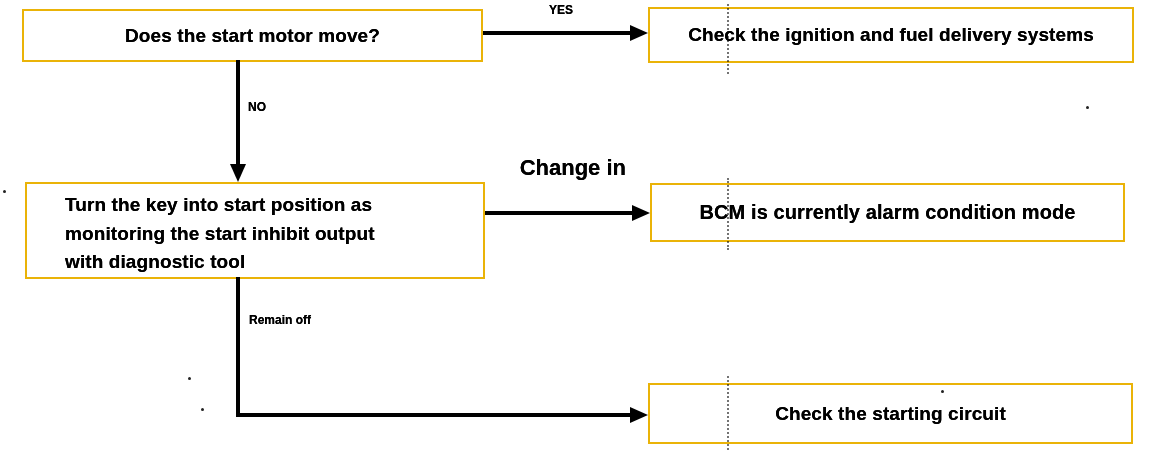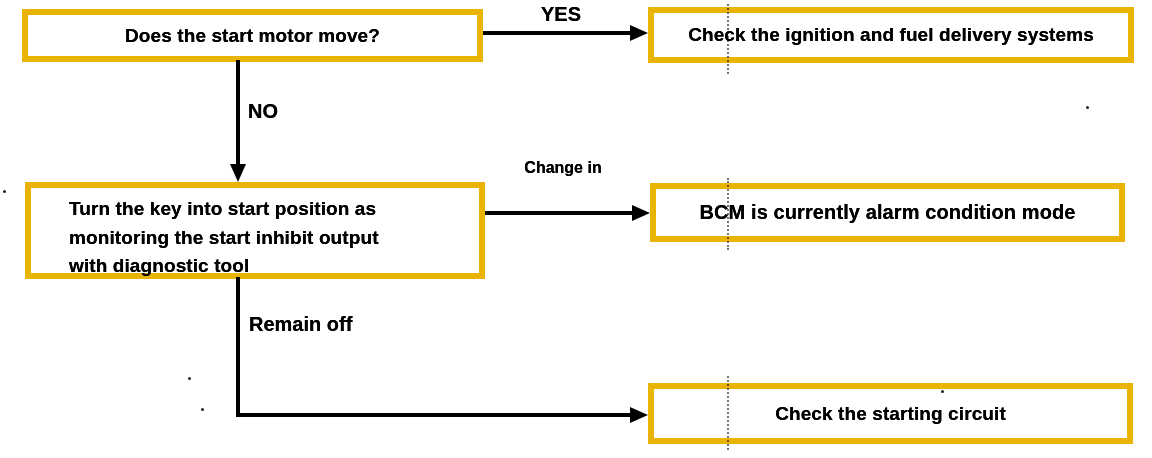--- a/index.html
+++ b/index.html
@@ -8,21 +8,21 @@
     width: 1152px;
     height: 458px;
     background: #ffffff;
     font-family: "Liberation Sans", "DejaVu Sans", sans-serif;
     color: #000;
     overflow: hidden;
   }
   .node {
     position: absolute;
     box-sizing: border-box;
-    border: 6px solid #eab308;
+    border: 2px solid #eab308;
     background: #fff;
     display: flex;
     align-items: center;
     justify-content: center;
     font-weight: bold;
     font-size: 19px;
     letter-spacing: 0.1px;
     text-shadow: 0 0 0.6px #000;
     text-align: center;
   }
@@ -30,28 +30,28 @@
     justify-content: flex-start;
     align-items: flex-start;
     flex-direction: column;
     text-align: left;
     padding: 7px 10px 0 38px;
     line-height: 28.5px;
   }
   .edge-label {
     position: absolute;
     font-weight: bold;
-    font-size: 20px;
+    font-size: 12px;
     text-shadow: 0 0 0.6px #000;
     white-space: nowrap;
   }
   .edge-label-2line {
-    font-size: 16px;
+    font-size: 22px;
     line-height: 22px;
-    text-align: center;
+    text-align: right;
     white-space: normal;
   }
   .line { position: absolute; background: #000; }
   .arrow-right {
     position: absolute; width: 0; height: 0;
     border-left: 18px solid #000;
     border-top: 8px solid transparent;
     border-bottom: 8px solid transparent;
   }
   .arrow-down {

